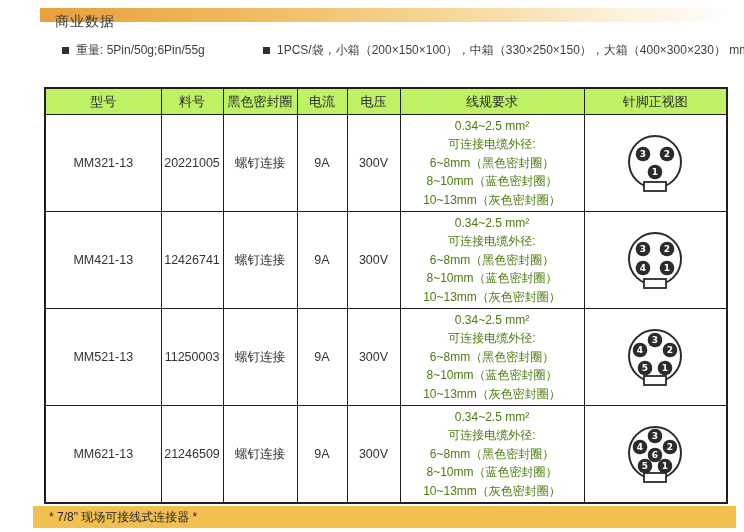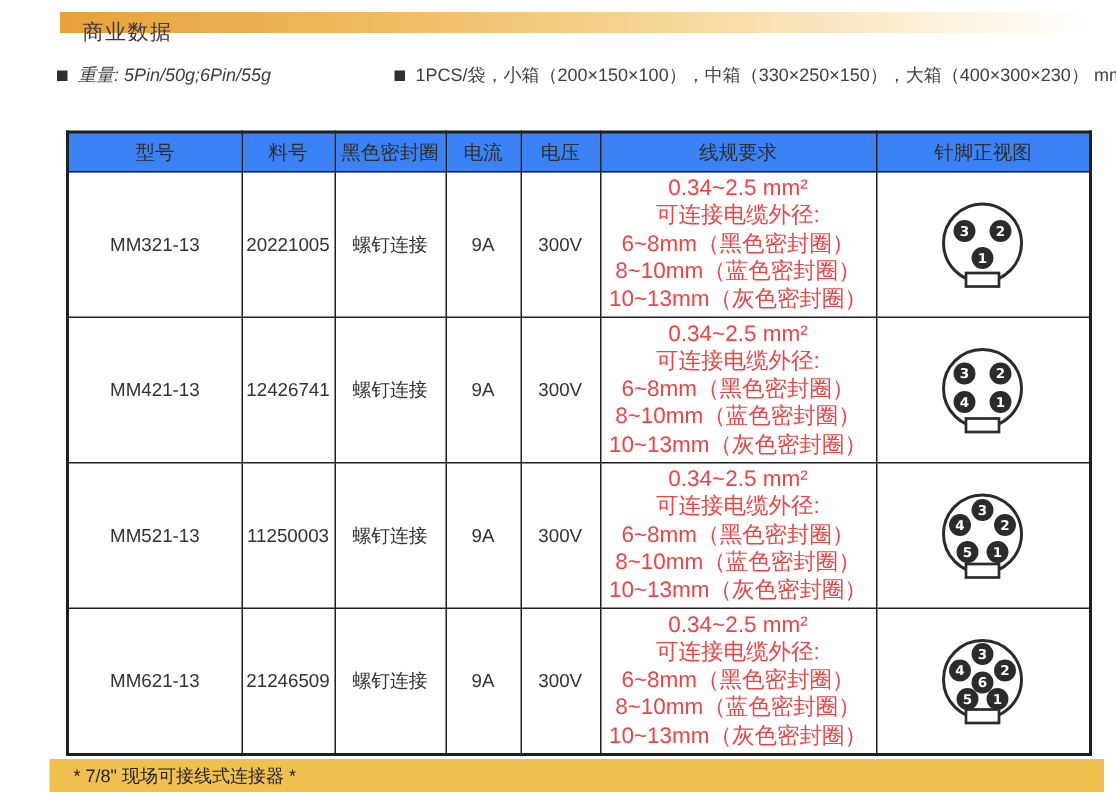--- a/index.html
+++ b/index.html
@@ -12,33 +12,33 @@
     position:absolute;left:40px;top:8px;width:690px;height:14px;
     background:linear-gradient(to right,#E8A13C 0%,#EFB85C 28%,#F5D695 58%,#FCF2DD 85%,#ffffff 100%);
     color:#3b3b3b;font-size:14px;line-height:26px;padding-left:15px;
     box-sizing:border-box;letter-spacing:1px;
   }
   .bullet{
     position:absolute;top:42px;height:16px;font-size:12px;color:#3f3f3f;
     display:flex;align-items:center;white-space:nowrap;
   }
   .bullet .sq{width:7px;height:7px;background:#2f2f2f;display:inline-block;margin-right:7px;flex:none;}
-  .bullet-weight{left:38px;font-style:italic;}
+  .bullet-weight{left:62px;}
   .bullet-pack{left:263px;}
   table.spec{
     position:absolute;left:44px;top:87px;width:682px;
     border-collapse:collapse;table-layout:fixed;
     border:2px solid #1f1f1f;
   }
   .spec th,.spec td{border:1.5px solid #1f1f1f;text-align:center;vertical-align:middle;padding:0;}
   .spec thead th{
-    background:#3b82f6;height:25px;font-size:13px;font-weight:normal;color:#2e2e2e;
+    background:#bef264;height:25px;font-size:13px;font-weight:normal;color:#2e2e2e;
   }
   .spec tbody td{height:96px;font-size:12.5px;color:#333333;background:#ffffff;}
-  .spec td.wire-cell div{line-height:18.5px;font-size:15px;color:#ef4444;}
+  .spec td.wire-cell div{line-height:18.5px;font-size:12px;color:#4d7c0f;}
   .footer-bar{
     position:absolute;left:33px;top:506px;width:703px;height:22px;
     background:#F1C04F;color:#252525;font-size:12px;line-height:22px;
     padding-left:16px;box-sizing:border-box;white-space:nowrap;
   }
 </style>
 </head>
 <body>
 
 <div class="section-header">

